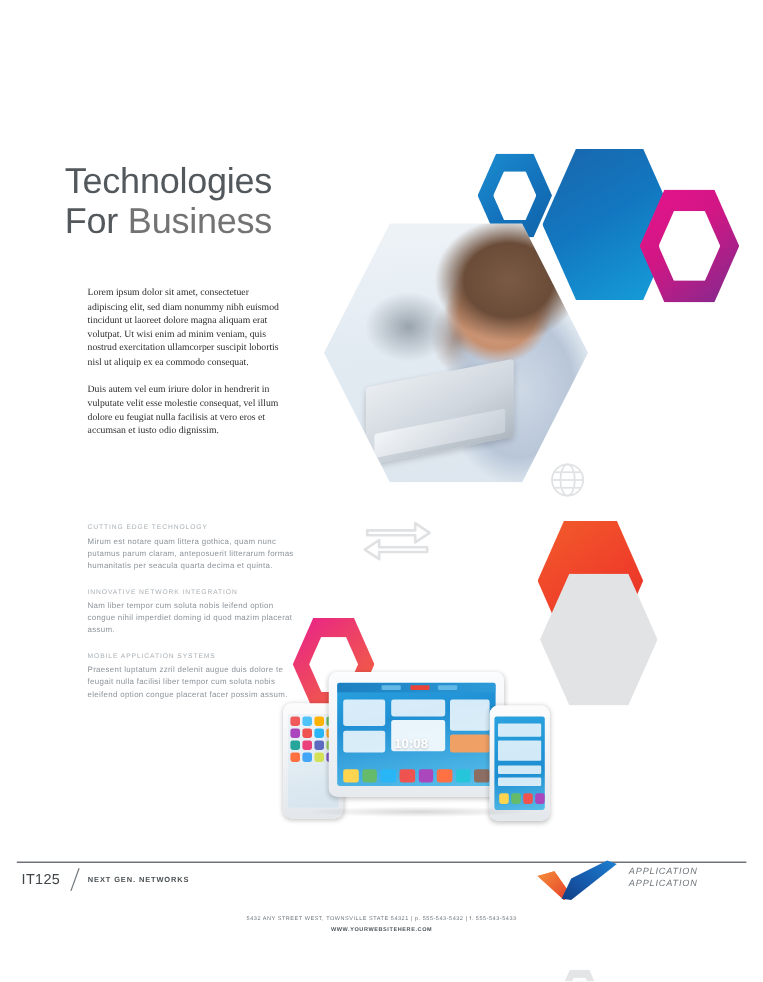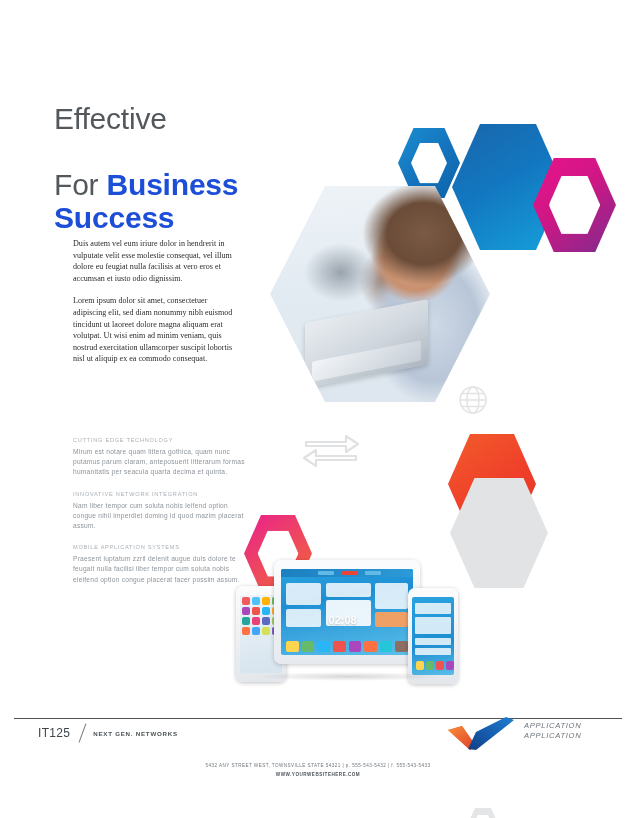--- a/index.html
+++ b/index.html
@@ -9,21 +9,21 @@
     -webkit-font-smoothing:antialiased;
   }
   .page{position:relative;width:636px;height:818px;background:#fff;overflow:hidden;}
 
   
   .headline{
     position:absolute;left:54px;top:82px;width:300px;
     font-size:30px;line-height:33px;font-weight:400;color:#53585c;
     letter-spacing:-0.2px;
   }
-  .headline .accent{color:#1d4ed8;font-weight:700;}
+  .headline .accent{color:#737373;font-weight:400;}
 
   
   .bodycopy{
     position:absolute;left:73px;top:238px;width:168px;
     font-family:"Liberation Serif",serif;
     font-size:8.1px;line-height:11.6px;color:#2b2b2b;text-align:left;
   }
   .bodycopy p{margin:0 0 11px 0;}
 
   
@@ -164,21 +164,21 @@
   .pscreen .wb{position:absolute;border-radius:1px;background:rgba(255,255,255,.8);}
   .devices-shadow{
     position:absolute;left:18px;top:112px;width:190px;height:9px;
     background:radial-gradient(ellipse at center, rgba(0,0,0,.16), rgba(0,0,0,0) 70%);
   }
 
   
   #footer-rule{
     position:absolute;left:14px;top:718px;width:608px;height:1px;background:#4d5257;
   }
-  #footer-brand{position:absolute;left:18px;top:723px;display:flex;align-items:center;margin-left:20px;}
+  #footer-brand{position:absolute;left:18px;top:723px;display:flex;align-items:center;}
   #footer-brand .code{font-size:12px;color:#3f4549;letter-spacing:.3px;}
   #footer-brand .slash{
     display:inline-block;width:1px;height:20px;background:#6f767c;
     transform:rotate(20deg);margin:0 10px 0 12px;
   }
   #footer-brand .tag{
     font-size:6.2px;font-weight:700;color:#4a5054;letter-spacing:.75px;
   }
   #footer-address{
     position:absolute;left:0;top:761px;width:636px;text-align:center;
@@ -244,29 +244,28 @@
   </div>
   <div class="hex" id="hex-gray">
     <div class="hexshape"></div>
   </div>
   <div class="hex hexring" id="hex-gray-small">
     <div class="hexshape"></div>
       <div class="inner"></div>
   </div>
 
   <h1 class="headline">
-    <span>Effective</span><br>
     <br>
+    <span>Technologies</span><br>
     <span>For </span><span class="accent">Business</span><br>
-    <span class="accent">Success</span>
   </h1>
 
   <div class="bodycopy">
+    <p>Lorem ipsum dolor sit amet, consectetuer adipiscing elit, sed diam nonummy nibh euismod tincidunt ut laoreet dolore magna aliquam erat volutpat. Ut wisi enim ad minim veniam, quis nostrud exercitation ullamcorper suscipit lobortis nisl ut aliquip ex ea commodo consequat.</p>
     <p>Duis autem vel eum iriure dolor in hendrerit in vulputate velit esse molestie consequat, vel illum dolore eu feugiat nulla facilisis at vero eros et accumsan et iusto odio dignissim.</p>
-    <p>Lorem ipsum dolor sit amet, consectetuer adipiscing elit, sed diam nonummy nibh euismod tincidunt ut laoreet dolore magna aliquam erat volutpat. Ut wisi enim ad minim veniam, quis nostrud exercitation ullamcorper suscipit lobortis nisl ut aliquip ex ea commodo consequat.</p>
   </div>
 
   <div class="features">
     <div class="feat">
       <h4>CUTTING EDGE TECHNOLOGY</h4>
       <p>Mirum est notare quam littera gothica, quam nunc putamus parum claram, anteposuerit litterarum formas humanitatis per seacula quarta decima et quinta.</p>
     </div>
     <div class="feat">
       <h4>INNOVATIVE NETWORK INTEGRATION</h4>
       <p>Nam liber tempor cum soluta nobis leifend option congue nihil imperdiet doming id quod mazim placerat assum.</p>
@@ -308,21 +307,21 @@
           <i style="left:28%"></i>
             <i class="r" style="left:46%"></i>
             <i style="left:64%"></i>
         </div>
         <div class="w" style="left:4%;top:16%;width:26%;height:26%"></div>
         <div class="w" style="left:34%;top:16%;width:34%;height:16%"></div>
         <div class="w" style="left:34%;top:36%;width:34%;height:30%;background:rgba(255,255,255,.9)"></div>
         <div class="w" style="left:71%;top:16%;width:25%;height:30%"></div>
         <div class="w" style="left:71%;top:50%;width:25%;height:18%;background:rgba(255,160,90,.92)"></div>
         <div class="w" style="left:4%;top:46%;width:26%;height:22%"></div>
-        <div class="time">02:08</div>
+        <div class="time">10:08</div>
         <div class="dock">
           <span style="background:#ffd54f"></span>
             <span style="background:#66bb6a"></span>
           <span style="background:#29b6f6"></span>
             <span style="background:#ef5350"></span>
           <span style="background:#ab47bc"></span>
             <span style="background:#ff7043"></span>
           <span style="background:#26c6da"></span>
             <span style="background:#8d6e63"></span>
         </div>

